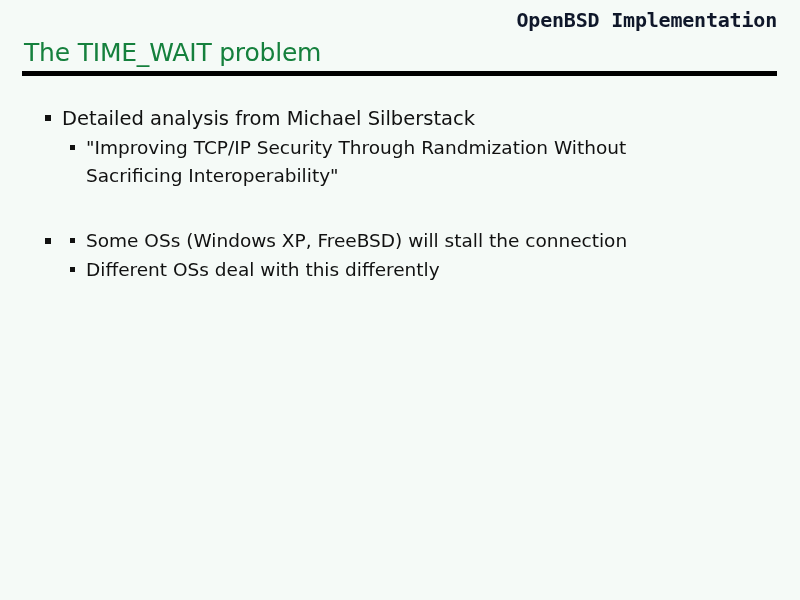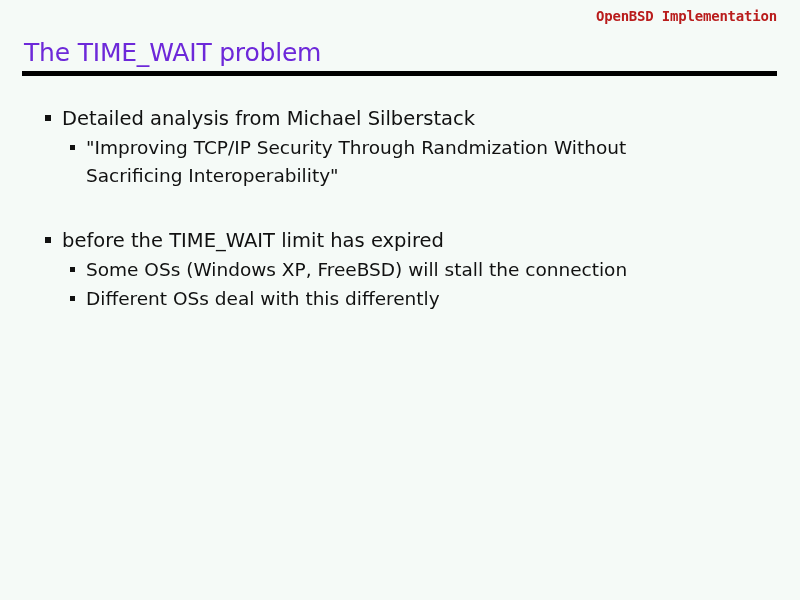--- a/index.html
+++ b/index.html
@@ -21,35 +21,35 @@
     background: #f5faf7;
     box-sizing: border-box;
   }
 
   
   .running-head {
     position: absolute;
     top: 8px;
     right: 23px;
     font-family: "DejaVu Sans Mono", monospace;
-    font-size: 14px;
+    font-size: 20px;
     font-weight: bold;
     letter-spacing: -0.2px;
-    color: #b91c1c;
+    color: #0f172a;
     white-space: nowrap;
   }
   .slide-title {
     position: absolute;
     top: 38px;
     left: 24px;
     font-family: "DejaVu Sans", sans-serif;
     font-size: 25px;
     font-weight: normal;
     letter-spacing: -0.2px;
-    color: #6d28d9;
+    color: #15803d;
     white-space: nowrap;
   }
   .title-rule {
     position: absolute;
     top: 71px;
     left: 22px;
     width: 755px;
     height: 5px;
     background: #000000;
   }
@@ -134,21 +134,20 @@
         <span class="marker"></span>
         <span class="btext">"Improving TCP/IP Security Through Randmization Without Sacrificing Interoperability"</span>
       </div>
     </div>
 
     <div class="group-gap"></div>
 
     <div class="bullet-group">
       <div class="bullet lvl1">
         <span class="marker"></span>
-        <span class="btext">before the TIME_WAIT limit has expired</span>
       </div>
       <div class="bullet lvl2">
         <span class="marker"></span>
         <span class="btext">Some OSs (Windows XP, FreeBSD) will stall the connection</span>
       </div>
       <div class="bullet lvl2">
         <span class="marker"></span>
         <span class="btext">Different OSs deal with this differently</span>
       </div>
     </div>

